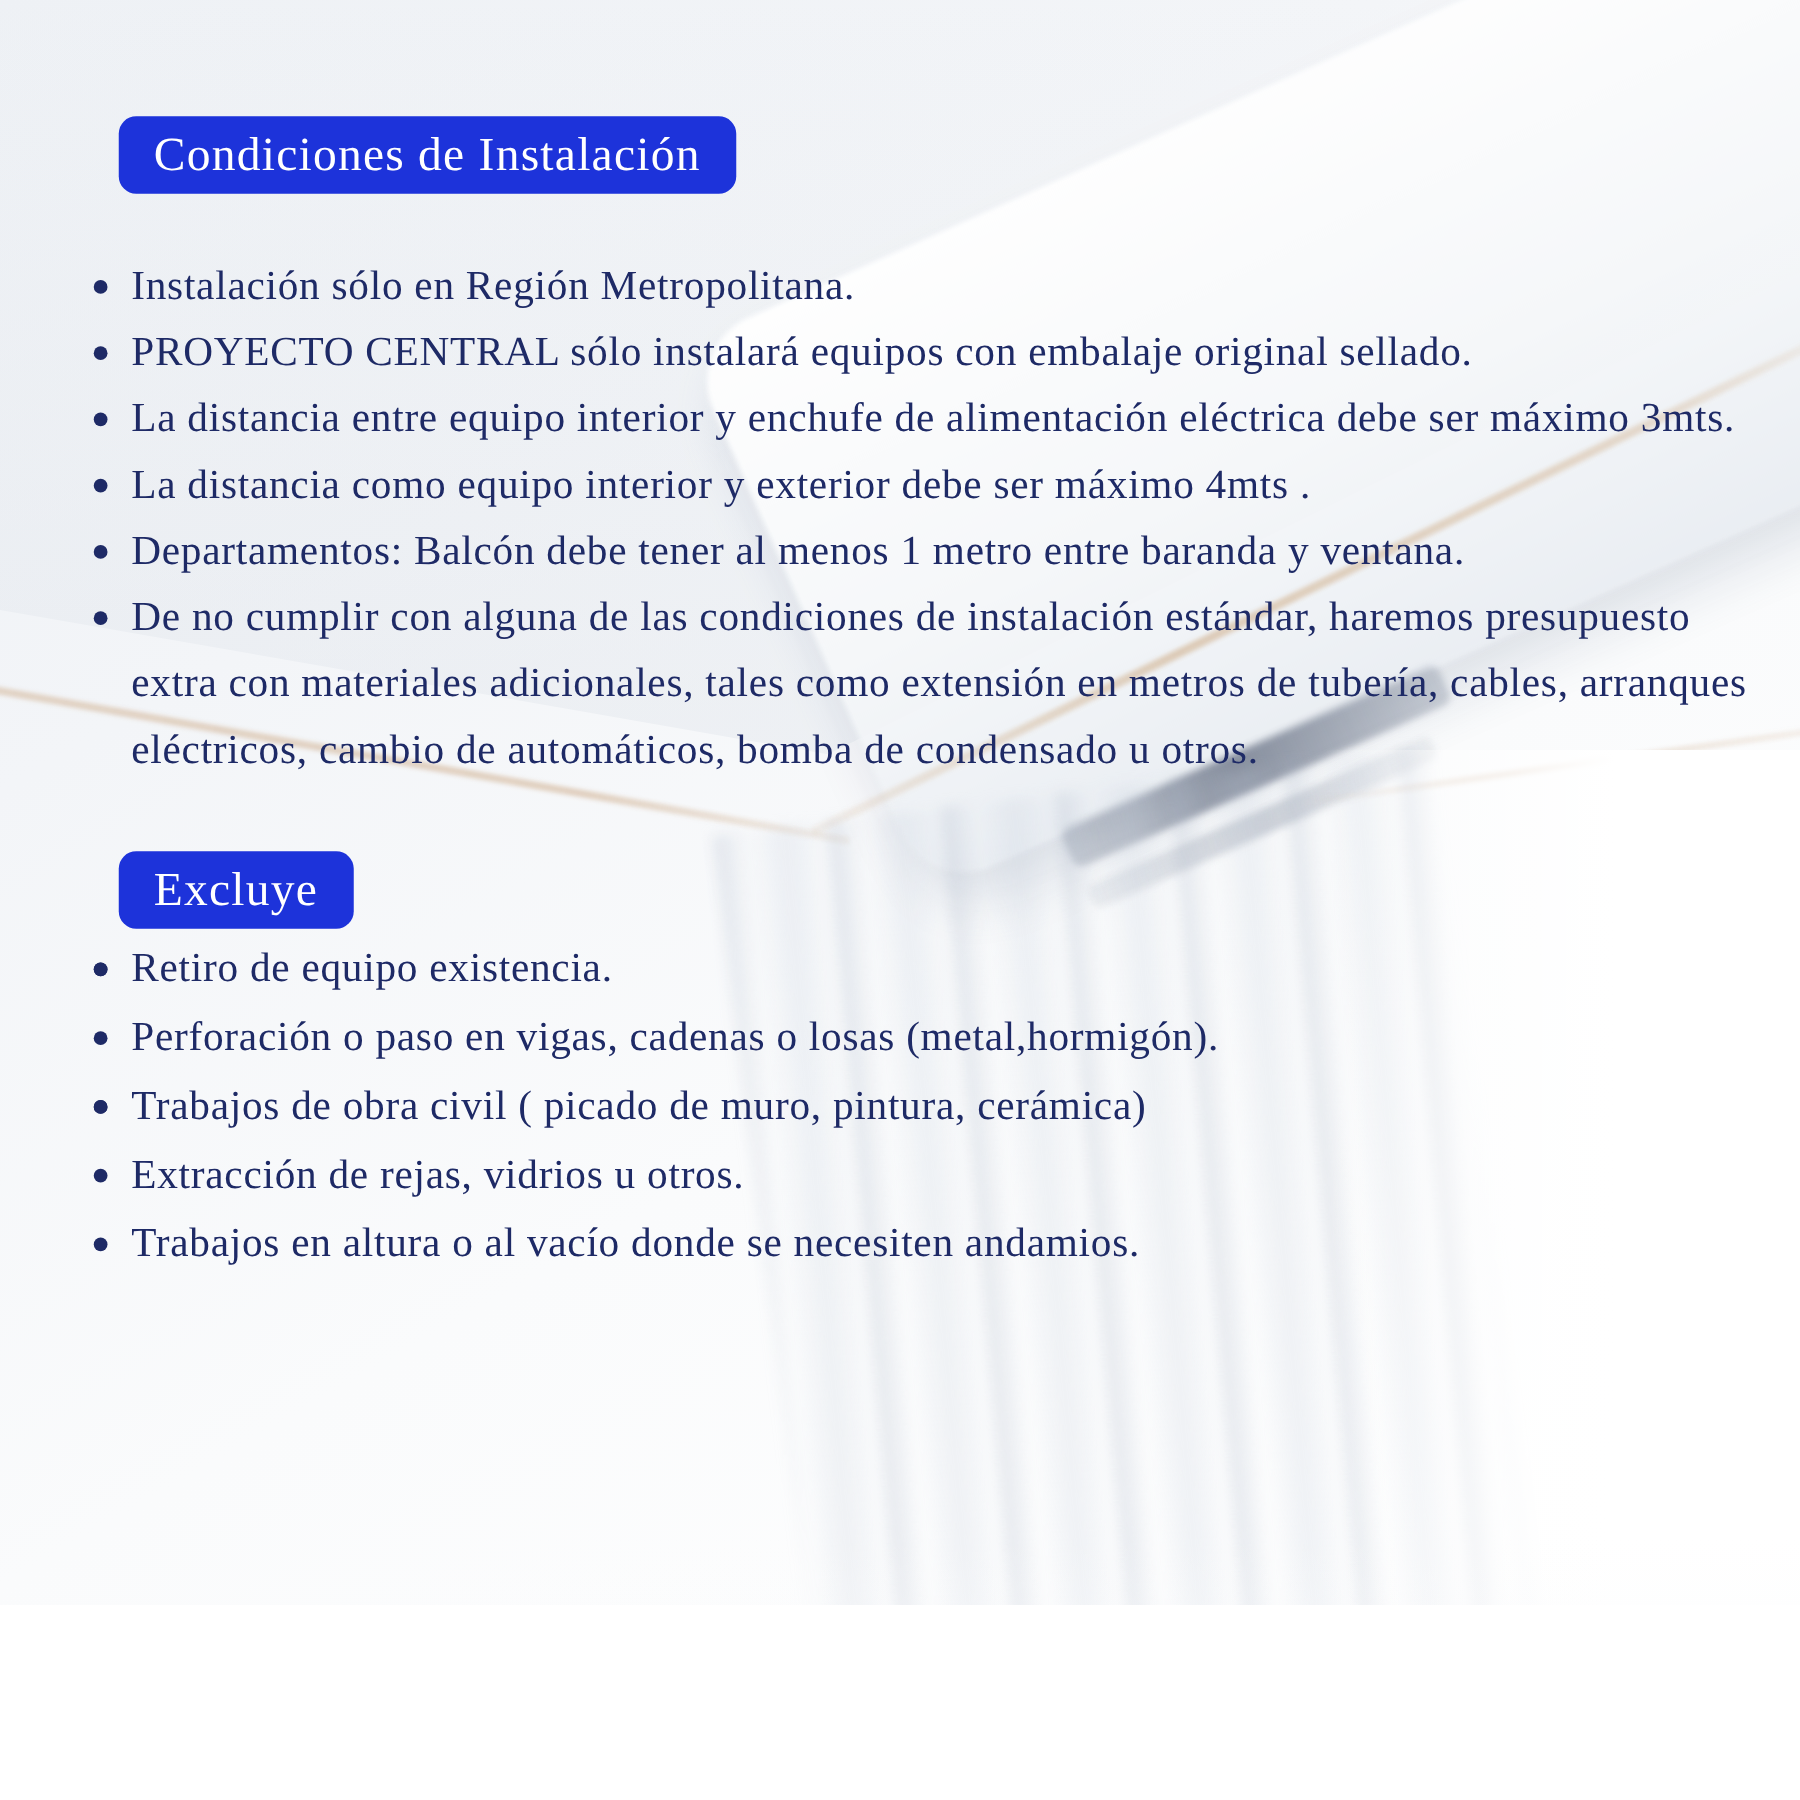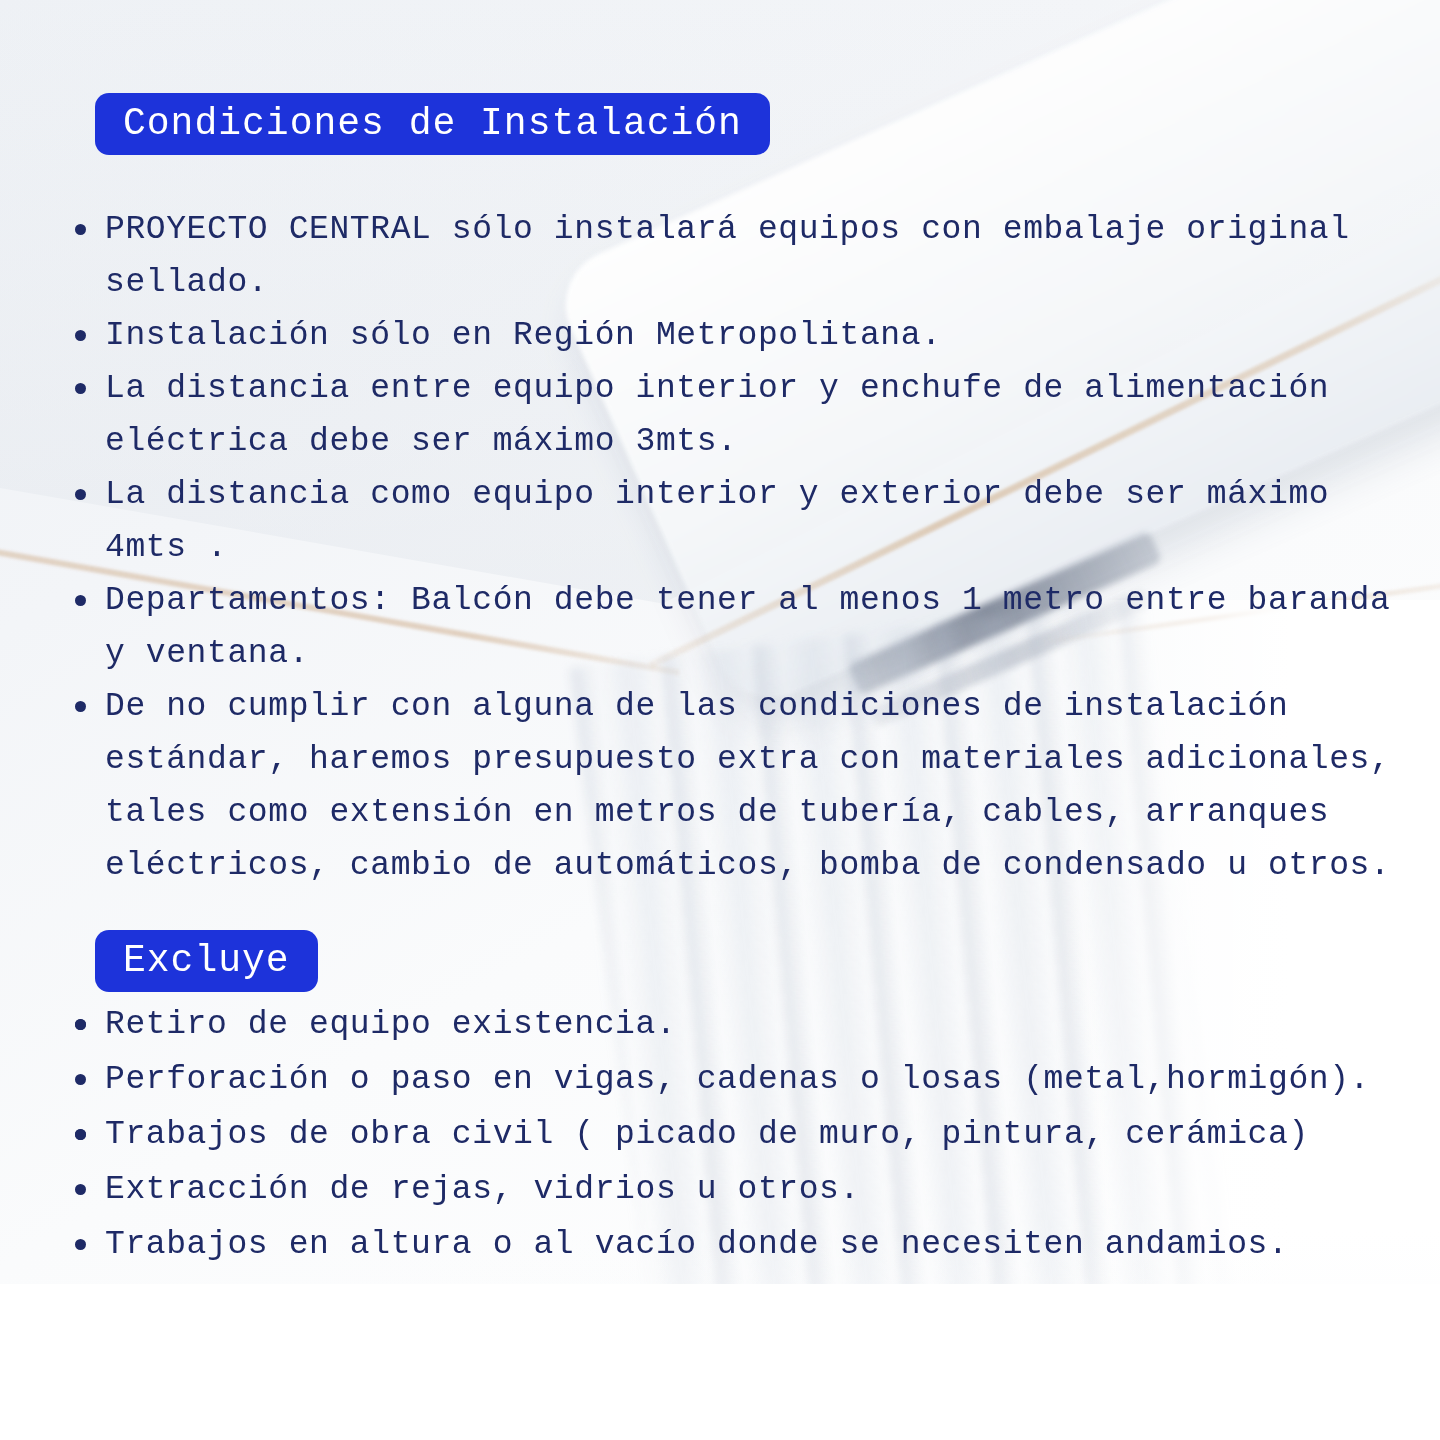--- a/index.html
+++ b/index.html
@@ -1,20 +1,20 @@
 <!DOCTYPE html>
 <html><head>
 <meta charset="utf-8">
 <style>
   html,body{margin:0;padding:0;background:#ffffff;}
   .canvas{
     position:relative;
     width:1440px;height:1284px;
     overflow:hidden;
-    font-family:Liberation Mono, monospace;
+    font-family:Liberation Serif, serif;
     background:linear-gradient(150deg,#eef1f5 0%,#f3f5f8 30%,#fafbfc 60%,#ffffff 100%);
   }
 
   
   .bg{position:absolute;inset:0;pointer-events:none;}
   .ceiling-wedge{
     position:absolute;inset:0;
     background:linear-gradient(180deg,rgba(230,234,239,0) 0%,rgba(214,220,228,0.45) 72%,rgba(203,210,220,0.6) 100%);
     clip-path:polygon(0 0,100% 0,100% 17%,46% 47%,0 38%);
   }
@@ -83,21 +83,21 @@
     margin-left:95px;
     padding:0 28px;
     height:62px;line-height:62px;
     border-radius:14px;
     font-size:38px;
     letter-spacing:1px;
     color:#ffffff;
     white-space:nowrap;
   }
   .badge-1{margin-top:93px;}
-  .badge-2{margin-top:38px;}
+  .badge-2{margin-top:54px;}
   ul.bullets{
     list-style:none;
     margin:0;padding:0 40px 0 105px;
   }
   ul.bullets-1{margin-top:48px;}
   ul.bullets-2{margin-top:5px;}
   ul.bullets li{
     position:relative;
     max-width:1330px;
     font-size:33px;
@@ -131,22 +131,22 @@
     <div class="floor-wash"></div>
   </div>
 
   <div class="content">
 
     <section>
       <div class="badge badge-1 js-badge" style="background: rgb(29, 51, 218); color: rgb(255, 255, 255);">
         <span>Condiciones de Instalación</span>
       </div>
       <ul class="bullets bullets-1" style="color: rgb(30, 42, 102);">
+          <li><span class="dot"></span><span>Instalación sólo en Región Metropolitana.</span></li>
           <li><span class="dot"></span><span>PROYECTO CENTRAL sólo instalará equipos con embalaje original sellado.</span></li>
-          <li><span class="dot"></span><span>Instalación sólo en Región Metropolitana.</span></li>
           <li><span class="dot"></span><span>La distancia entre equipo interior y enchufe de alimentación eléctrica debe ser máximo 3mts.</span></li>
           <li><span class="dot"></span><span>La distancia como equipo interior y exterior debe ser máximo 4mts .</span></li>
           <li><span class="dot"></span><span>Departamentos: Balcón debe tener al menos 1 metro entre baranda y ventana.</span></li>
           <li><span class="dot"></span><span>De no cumplir con alguna de las condiciones de instalación estándar, haremos presupuesto extra con materiales adicionales, tales como extensión en metros de tubería, cables, arranques eléctricos, cambio de automáticos, bomba de condensado u otros.</span></li>
         </ul>
     </section>
 
     <section>
       <div class="badge badge-2 js-badge" style="background: rgb(29, 51, 218); color: rgb(255, 255, 255);">
         <span>Excluye</span>

